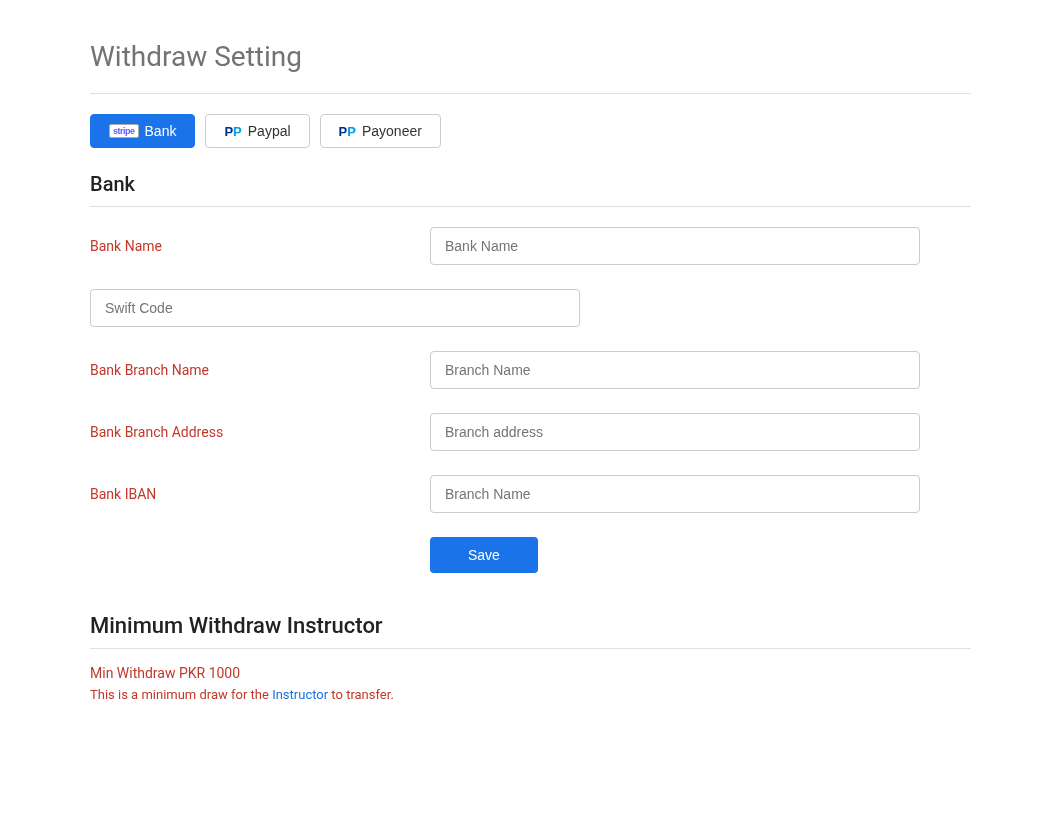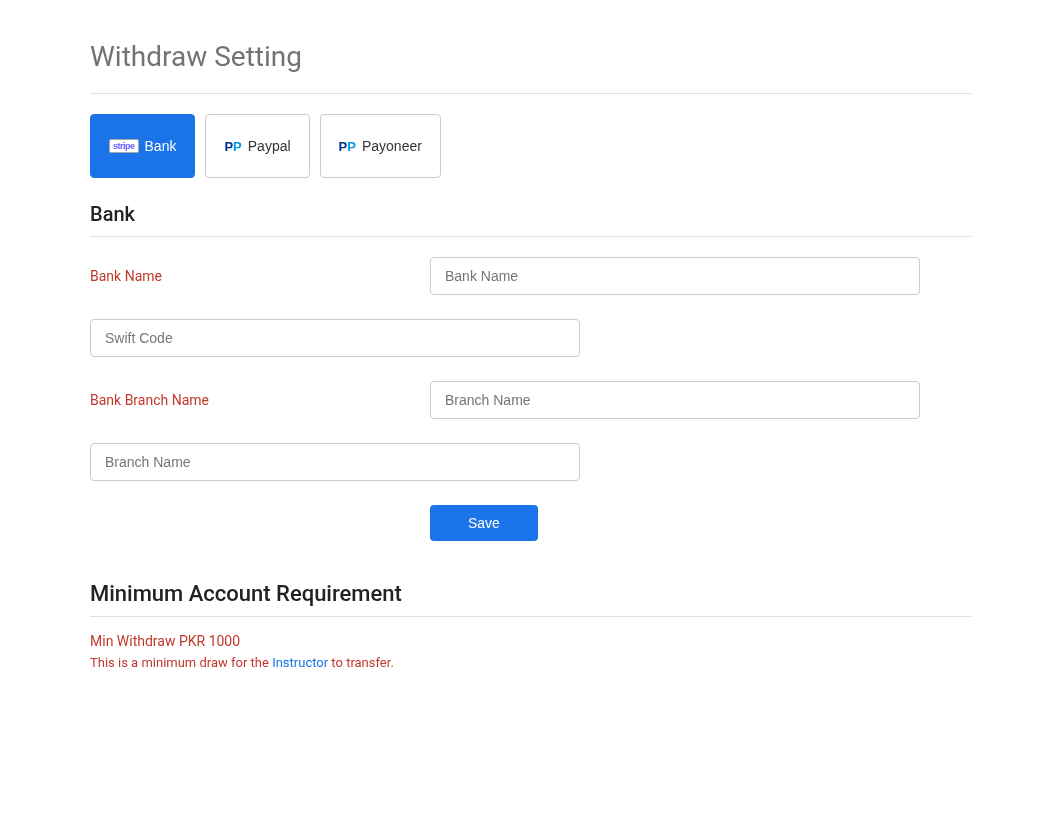--- a/index.html
+++ b/index.html
@@ -37,21 +37,21 @@
       display: flex;
       gap: 10px;
       margin-bottom: 24px;
       align-items: center;
     }
 
     .tab-btn {
       display: flex;
       align-items: center;
       gap: 6px;
-      padding: 23px 18px;
+      padding: 8px 18px;
       border-radius: 4px;
       border: 1px solid #ccc;
       background: #fff;
       cursor: pointer;
       font-size: 14px;
       color: #333;
     }
 
     .tab-btn.active {
       background: #1a73e8;
@@ -198,32 +198,37 @@
       <input class="form-input" type="text" placeholder="Swift Code" style="">
     </div>
 
 
 
     <div class="form-row">
       <label class="form-label">Bank Branch Name</label>
       <input class="form-input" type="text" placeholder="Branch Name" style="">
     </div>
 
-
-    <div class="form-row">
+    <div class="form-row">
+      <label class="form-label">Bank Branch Address</label>
+      <input class="form-input" type="text" placeholder="Branch address" style="">
+    </div>
+
+    <div class="form-row">
+      <label class="form-label">Bank IBAN</label>
       <input class="form-input" type="text" placeholder="Branch Name" style="">
     </div>
 
     <div style="margin-top: 10px; margin-bottom: 30px;">
       <button class="save-btn">Save</button>
     </div>
 
   </div>
 
   <div class="min-section">
-    <h2 class="min-section-title">Minimum Account Requirement</h2>
+    <h2 class="min-section-title">Minimum Withdraw Instructor</h2>
     <hr class="min-section-divider">
     <p class="min-withdraw-label">Min Withdraw PKR 1000</p>
     <p class="min-withdraw-desc">
       <span>This is a minimum draw for the </span><a href="#">Instructor</a><span> to transfer.</span>
     </p>
   </div>
 </div>
 
 </body></html>

